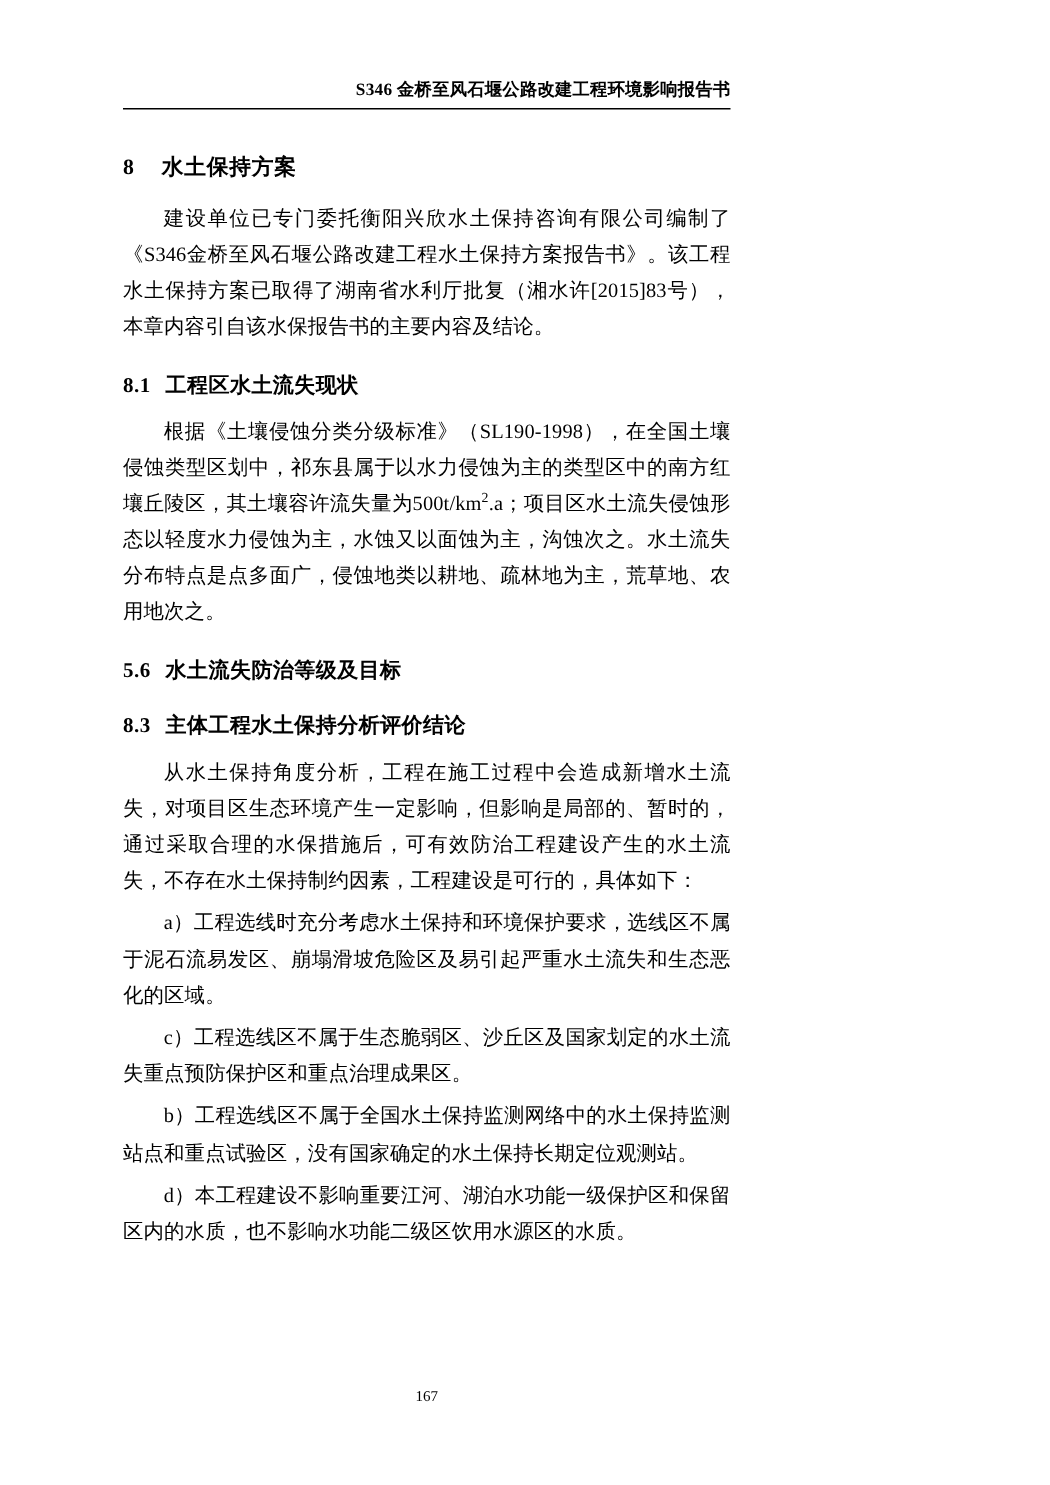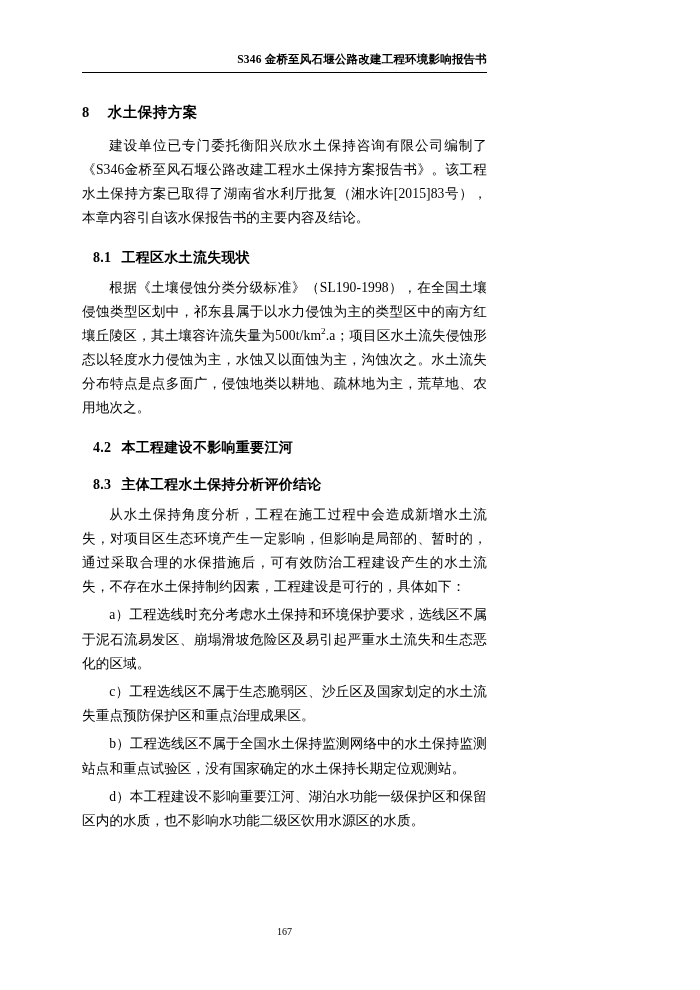--- a/index.html
+++ b/index.html
@@ -57,21 +57,20 @@
   }
   h2.sub {
     font-size: 14px;
     font-weight: bold;
     margin: 16px 0 8px 0;
     line-height: 1.5;
     letter-spacing: 0.3px;
   }
   h2.sub .num {
     margin-right: 10px;
-    margin-left: 11px;
   }
   p.para {
     font-size: 13.6px;
     line-height: 1.78;
     margin: 0 0 4px 0;
     text-align: justify;
     text-justify: inter-ideograph;
     text-indent: 2em;
     letter-spacing: 0.1px;
   }
@@ -106,21 +105,21 @@
 
     <p class="para">建设单位已专门委托衡阳兴欣水土保持咨询有限公司编制了《S346金桥至风石堰公路改建工程水土保持方案报告书》。该工程水土保持方案已取得了湖南省水利厅批复（湘水许[2015]83号），本章内容引自该水保报告书的主要内容及结论。</p>
 
     <h2 class="sub">
       <span class="num">8.1</span><span>工程区水土流失现状</span>
     </h2>
 
     <p class="para"><span>根据《土壤侵蚀分类分级标准》（SL190-1998），在全国土壤侵蚀类型区划中，祁东县属于以水力侵蚀为主的类型区中的南方红壤丘陵区，其土壤容许流失量为500t/km</span><sup>2</sup><span>.a；项目区水土流失侵蚀形态以轻度水力侵蚀为主，水蚀又以面蚀为主，沟蚀次之。水土流失分布特点是点多面广，侵蚀地类以耕地、疏林地为主，荒草地、农用地次之。</span></p>
 
     <h2 class="sub">
-      <span class="num">4.2</span><span>本工程建设不影响重要江河</span>
+      <span class="num">5.6</span><span>水土流失防治等级及目标</span>
     </h2>
 
 
     <h2 class="sub">
       <span class="num">8.3</span><span>主体工程水土保持分析评价结论</span>
     </h2>
 
     <p class="para">从水土保持角度分析，工程在施工过程中会造成新增水土流失，对项目区生态环境产生一定影响，但影响是局部的、暂时的，通过采取合理的水保措施后，可有效防治工程建设产生的水土流失，不存在水土保持制约因素，工程建设是可行的，具体如下：</p>
     <p class="para">a）工程选线时充分考虑水土保持和环境保护要求，选线区不属于泥石流易发区、崩塌滑坡危险区及易引起严重水土流失和生态恶化的区域。</p>
     <p class="para">c）工程选线区不属于生态脆弱区、沙丘区及国家划定的水土流失重点预防保护区和重点治理成果区。</p>

